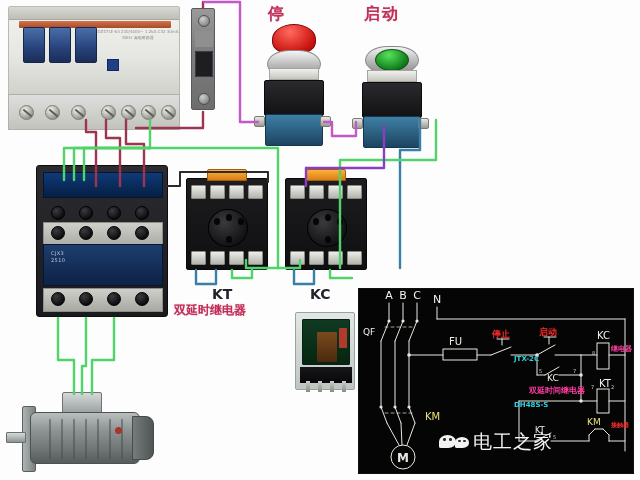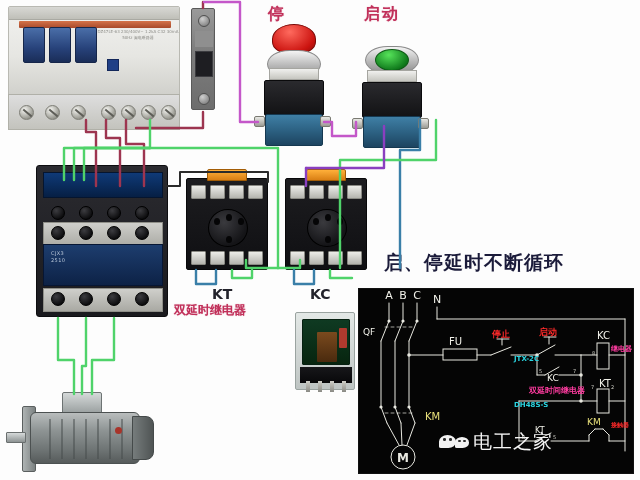--- a/index.html
+++ b/index.html
@@ -438,21 +438,20 @@
     <div class="abs motor-fin" style="left:30px"></div>
     <div class="abs motor-fin" style="left:42px"></div>
     <div class="abs motor-fin" style="left:54px"></div>
     <div class="abs motor-fin" style="left:66px"></div>
     <div class="abs motor-fin" style="left:78px"></div>
     <div class="abs motor-fin" style="left:90px"></div>
     <div class="abs" style="left:84px;top:14px;width:7px;height:7px;border-radius:50%;background:#a8342a"></div>
   </div>
   <div class="abs motor-endbell"></div>
 
-  <div class="abs lbl-dark" style="left:384px;top:250px;font-size:19px;letter-spacing:1px">启、停延时不断循环</div>
 
   <div class="abs schem">
     <svg width="276" height="186" viewBox="0 0 276 186" xmlns="http://www.w3.org/2000/svg">
       <rect x="0" y="0" width="276" height="186" fill="#050505"></rect>
       <g stroke="#e8e8e0" stroke-width="1" fill="none" stroke-linecap="round">
 
         <line x1="30" y1="14" x2="30" y2="32"></line>
         <line x1="44" y1="14" x2="44" y2="32"></line>
         <line x1="58" y1="14" x2="58" y2="32"></line>
 

